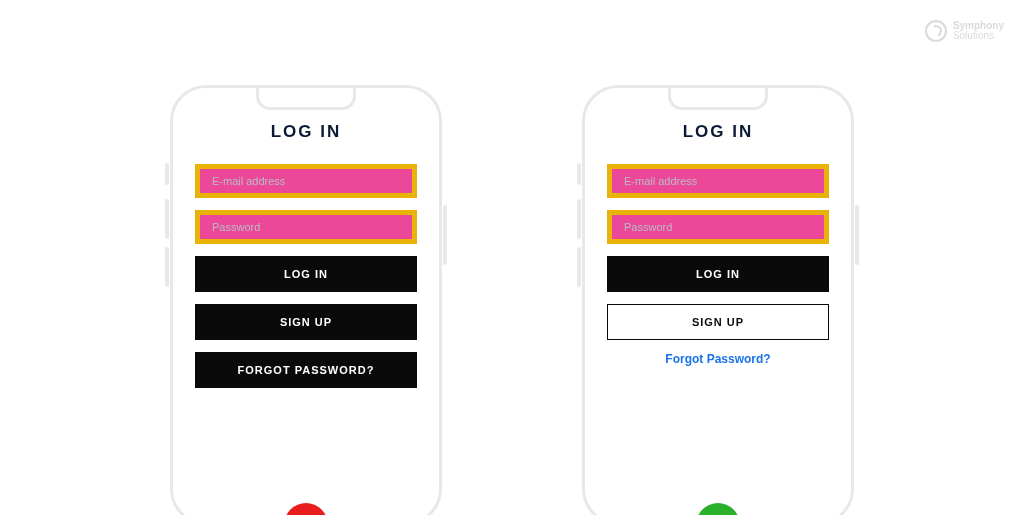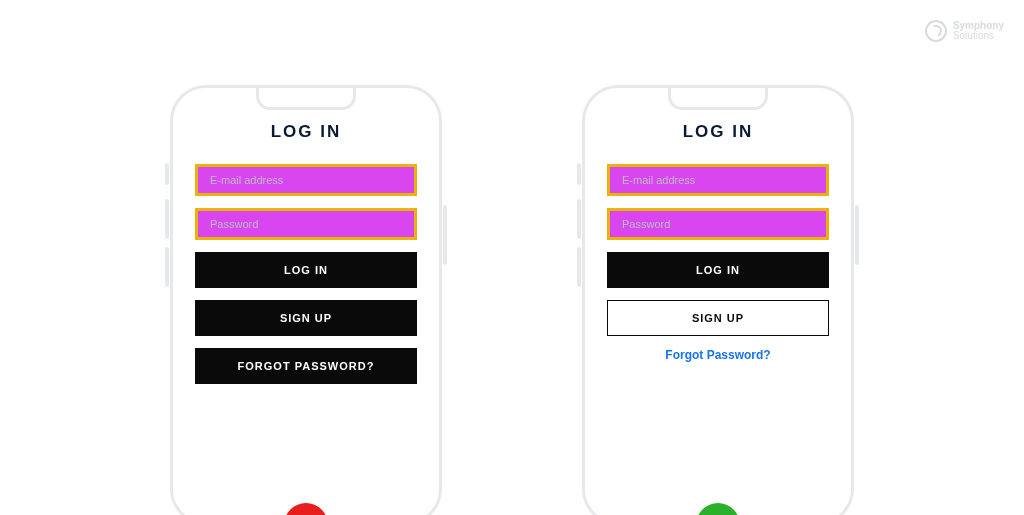--- a/index.html
+++ b/index.html
@@ -63,22 +63,22 @@
       text-align: center;
       font-size: 17px;
       font-weight: 800;
       letter-spacing: 2px;
       color: #0a1a35;
       margin-bottom: 22px;
     }
     .input {
       width: 100%;
       height: 32px;
-      border: 3px solid #eab308;
-      background: #d946ef;
+      border: 5px solid #eab308;
+      background: #ec4899;
       padding: 12px 12px;
       font-size: 11px;
       color: #333;
       margin-bottom: 12px;
       outline: none;
     }
     .input::placeholder { color: #b8bdc4; }
     .btn {
       width: 100%;
       height: 36px;

